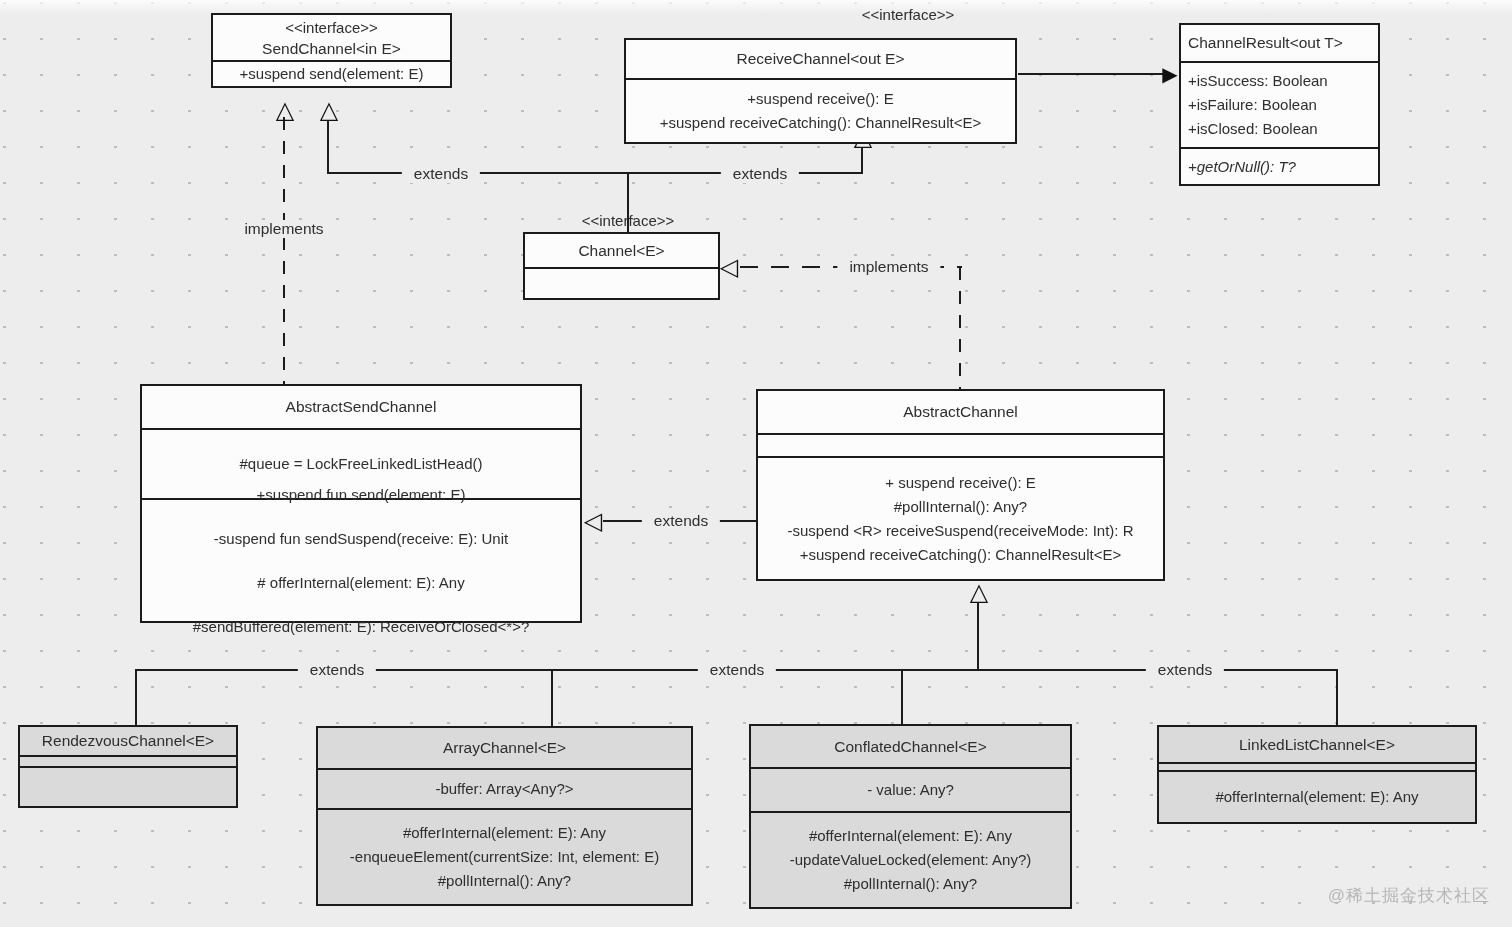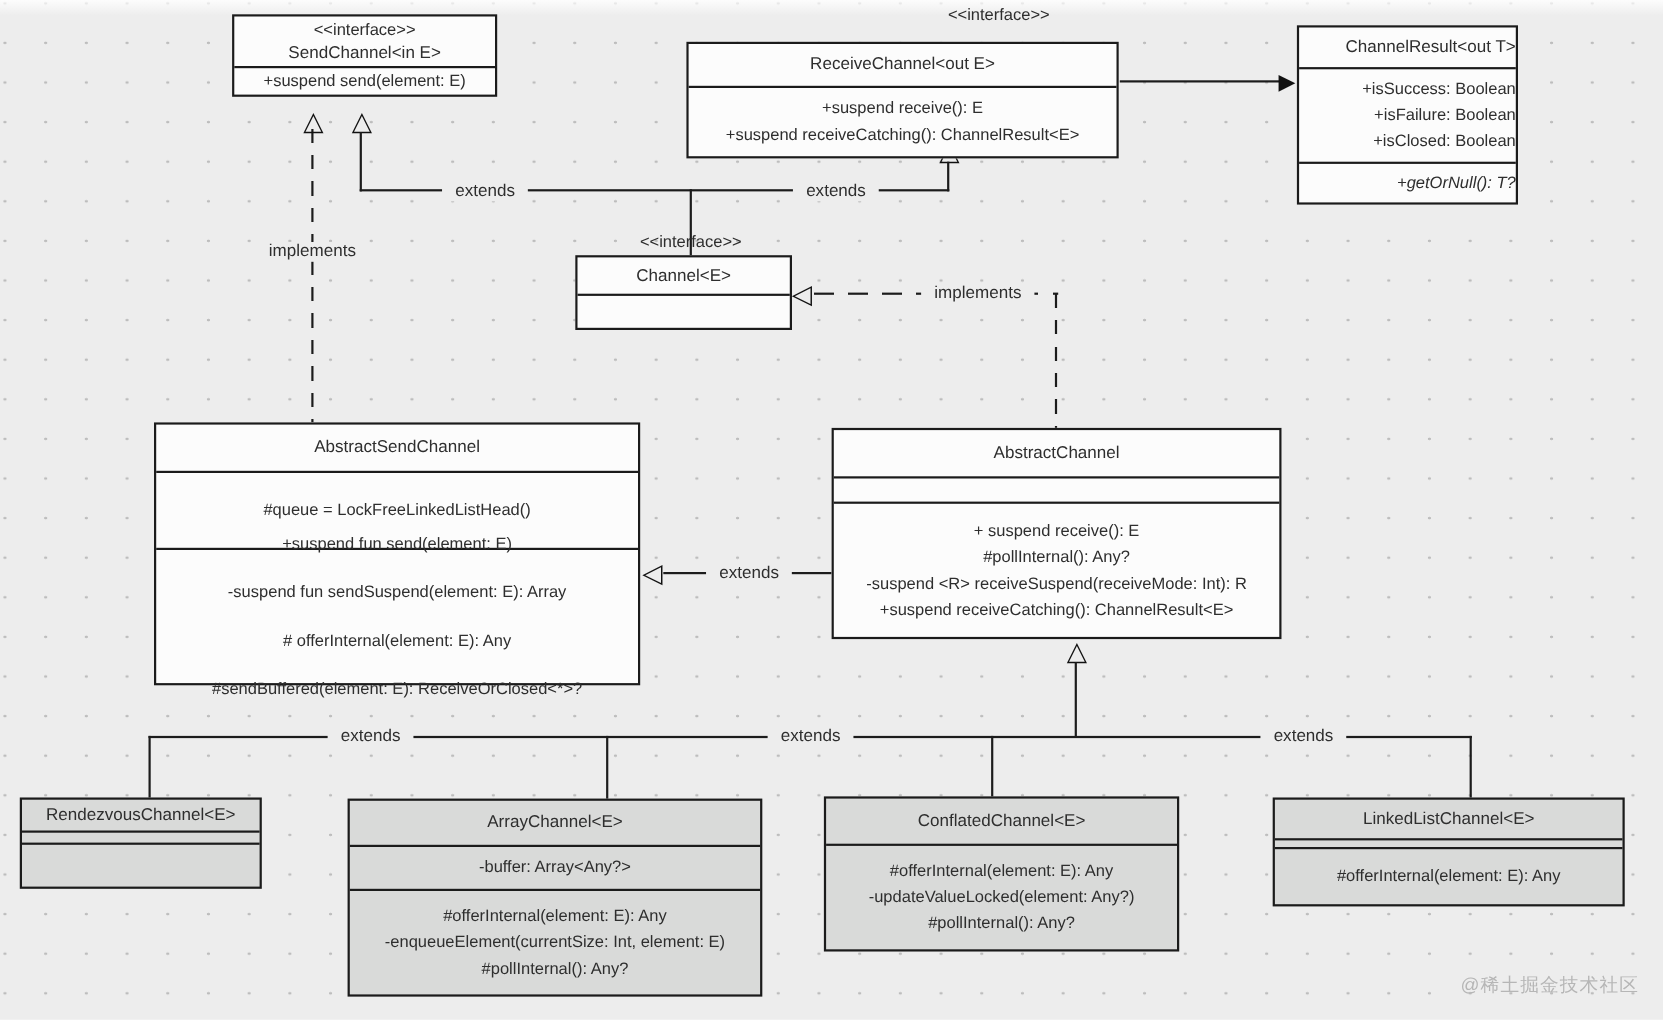--- a/index.html
+++ b/index.html
@@ -25,21 +25,21 @@
     display:flex;flex-direction:column;
     font-size:15px;
   }
   .uml-class.gray{background:#d9dad9;}
   .compartment{
     box-sizing:border-box;
     display:flex;flex-direction:column;justify-content:center;align-items:center;
     line-height:24px;
   }
   .compartment + .compartment{border-top:2px solid #1b1b1b;}
-  .compartment.left{align-items:flex-end;padding-left:7px;padding-right:0;}
+  .compartment.left{align-items:flex-start;padding-left:7px;padding-right:0;}
   .cls-title{font-size:15.5px;}
   .stereotype{font-size:15px;}
   .member{white-space:nowrap;}
   .float-stereotype{
     position:absolute;transform:translate(-50%,-50%);
     font-size:15px;white-space:nowrap;
   }
   .h-line{position:absolute;height:2px;background:#1c1c1c;}
   .v-line{position:absolute;width:2px;background:#1c1c1c;}
   .h-dash{position:absolute;height:2px;
@@ -147,21 +147,21 @@
 
   <div class="uml-class" style="left:140px;top:384px;width:442px;">
     <div class="compartment" style="height:42px;">
       <div class="cls-title">AbstractSendChannel</div>
     </div>
     <div class="compartment" style="height:70px;">
       <div class="member">#queue = LockFreeLinkedListHead()</div>
     </div>
     <div class="compartment" style="height:123px;gap:20px;">
       <div class="member">+suspend fun send(element: E)</div>
-      <div class="member">-suspend fun sendSuspend(element: E): Array</div>
+      <div class="member">-suspend fun sendSuspend(receive: E): Unit</div>
       <div class="member"># offerInternal(element: E): Any</div>
       <div class="member">#sendBuffered(element: E): ReceiveOrClosed&lt;*&gt;?</div>
     </div>
   </div>
 
   <div class="uml-class" style="left:756px;top:389px;width:409px;">
     <div class="compartment" style="height:42px;text-align:center;">
       <div class="cls-title">AbstractChannel</div>
     </div>
     <div class="compartment" style="height:23px;"></div>
@@ -192,20 +192,23 @@
       <div class="member">#offerInternal(element: E): Any</div>
       <div class="member">-enqueueElement(currentSize: Int, element: E)</div>
       <div class="member">#pollInternal(): Any?</div>
     </div>
   </div>
 
   <div class="uml-class gray" style="left:749px;top:724px;width:323px;">
     <div class="compartment" style="height:41px;">
       <div class="cls-title">ConflatedChannel&lt;E&gt;</div>
     </div>
+    <div class="compartment" style="height:44px;">
+      <div class="member">- value: Any?</div>
+    </div>
     <div class="compartment" style="height:96px;">
       <div class="member">#offerInternal(element: E): Any</div>
       <div class="member">-updateValueLocked(element: Any?)</div>
       <div class="member">#pollInternal(): Any?</div>
     </div>
   </div>
 
   <div class="uml-class gray" style="left:1157px;top:725px;width:320px;">
     <div class="compartment" style="height:35px;">
       <div class="cls-title">LinkedListChannel&lt;E&gt;</div>

